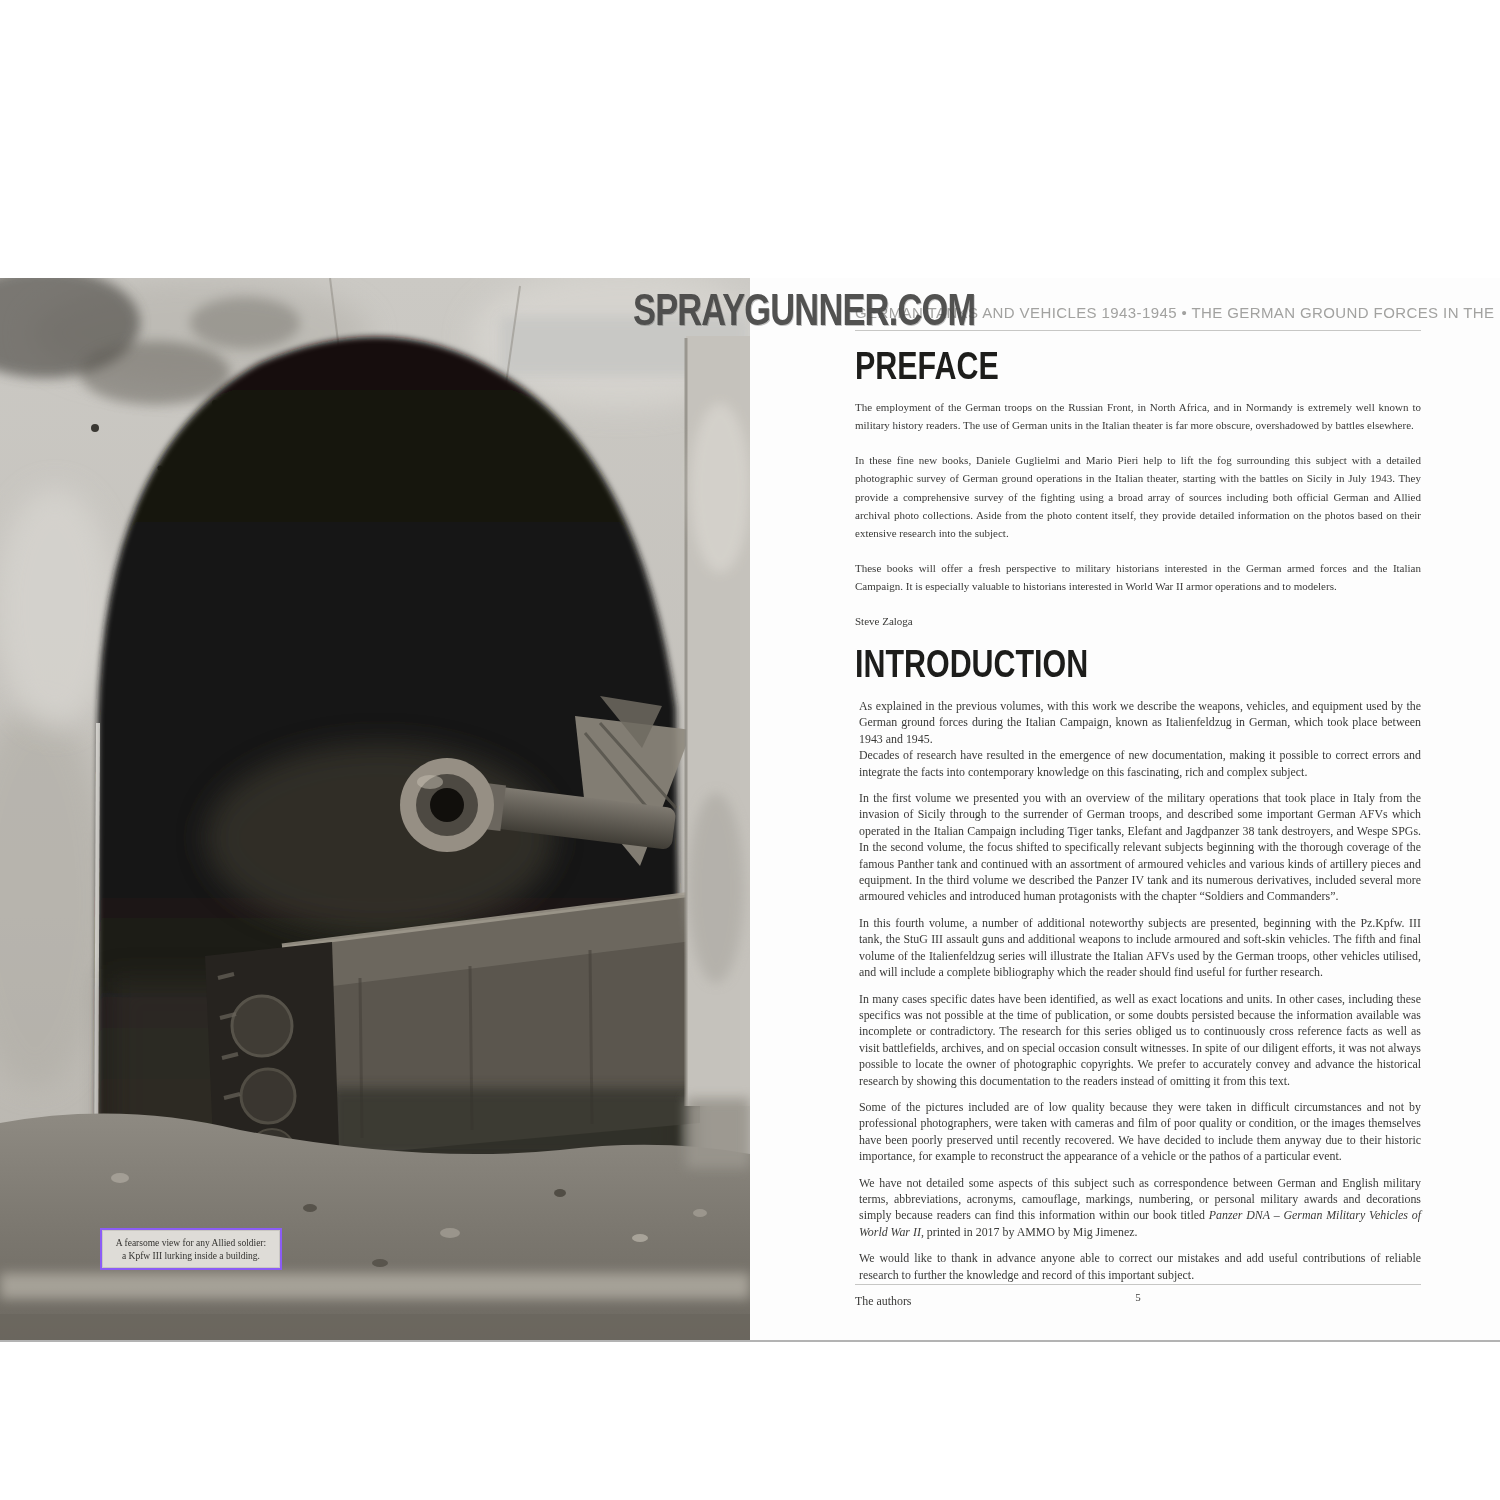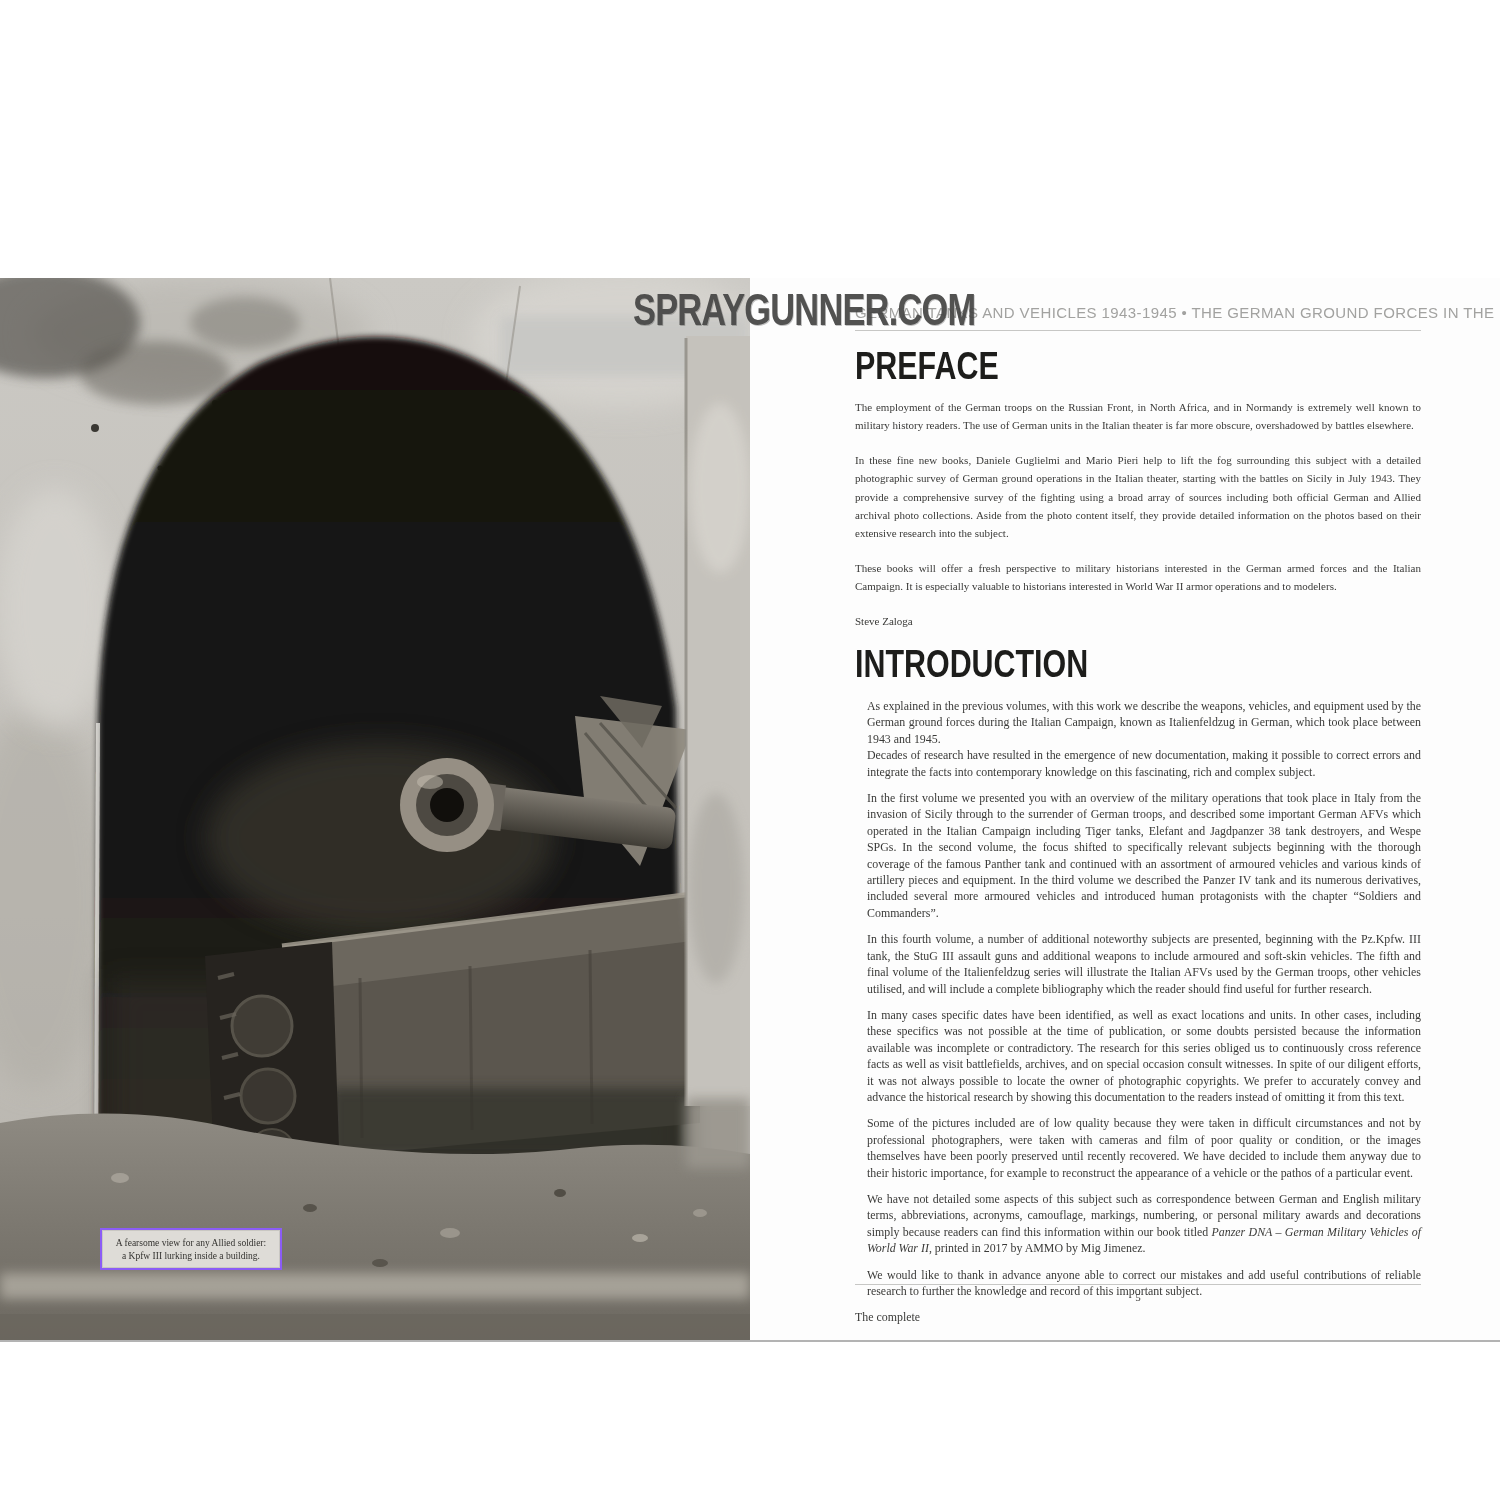--- a/index.html
+++ b/index.html
@@ -39,21 +39,21 @@
   h1.sec { position:absolute; left:105px; margin:0; font-family:"Liberation Sans", sans-serif;
            font-weight:bold; font-size:39px; line-height:1; color:#1d1d1b;
            letter-spacing:0; transform:scaleX(.78); transform-origin:left top; white-space:nowrap; }
   .h-preface { top:68px; }
   .h-intro   { top:366px; }
 
   .body-block { color:#3a3a38; }
   .preface-body { top:120px; font-size:11px; line-height:18.4px; }
   .intro-body   { top:420px; font-size:11.9px; line-height:16.4px; }
   .body-block p { margin:0 0 16px 0; text-align:justify; }
-  .intro-body p { margin:0 0 10px 12px; }
+  .intro-body p { margin:0 0 10px 4px; }
   .body-block p.multiline { white-space:pre-line; }
   .body-block .sig { text-align:left; margin:6px 0 0 0; }
   .ital { font-style:italic; }
 
   .foot-rule { top:1006px; border-top:1px solid #c7c7c5; height:0; }
   .page-num  { top:1013px; text-align:center; font-size:11px; color:#3c3c3a; }
 </style>
 </head>
 <body>
 
@@ -183,21 +183,21 @@
 
       <div class="col body-block intro-body" style="position:absolute;">
         <p class="multiline">As explained in the previous volumes, with this work we describe the weapons, vehicles, and equipment used by the German ground forces during the Italian Campaign, known as Italienfeldzug in German, which took place between 1943 and 1945.
 Decades of research have resulted in the emergence of new documentation, making it possible to correct errors and integrate the facts into contemporary knowledge on this fascinating, rich and complex subject.</p>
         <p>In the first volume we presented you with an overview of the military operations that took place in Italy from the invasion of Sicily through to the surrender of German troops, and described some important German AFVs which operated in the Italian Campaign including Tiger tanks, Elefant and Jagdpanzer 38 tank destroyers, and Wespe SPGs. In the second volume, the focus shifted to specifically relevant subjects beginning with the thorough coverage of the famous Panther tank and continued with an assortment of armoured vehicles and various kinds of artillery pieces and equipment. In the third volume we described the Panzer IV tank and its numerous derivatives, included several more armoured vehicles and introduced human protagonists with the chapter “Soldiers and Commanders”.</p>
         <p>In this fourth volume, a number of additional noteworthy subjects are presented, beginning with the Pz.Kpfw. III tank, the StuG III assault guns and additional weapons to include armoured and soft-skin vehicles. The fifth and final volume of the Italienfeldzug series will illustrate the Italian AFVs used by the German troops, other vehicles utilised, and will include a complete bibliography which the reader should find useful for further research.</p>
         <p>In many cases specific dates have been identified, as well as exact locations and units. In other cases, including these specifics was not possible at the time of publication, or some doubts persisted because the information available was incomplete or contradictory. The research for this series obliged us to continuously cross reference facts as well as visit battlefields, archives, and on special occasion consult witnesses. In spite of our diligent efforts, it was not always possible to locate the owner of photographic copyrights. We prefer to accurately convey and advance the historical research by showing this documentation to the readers instead of omitting it from this text.</p>
         <p>Some of the pictures included are of low quality because they were taken in difficult circumstances and not by professional photographers, were taken with cameras and film of poor quality or condition, or the images themselves have been poorly preserved until recently recovered. We have decided to include them anyway due to their historic importance, for example to reconstruct the appearance of a vehicle or the pathos of a particular event.</p>
         <p><span>We have not detailed some aspects of this subject such as correspondence between German and English military terms, abbreviations, acronyms, camouflage, markings, numbering, or personal military awards and decorations simply because readers can find this information within our book titled </span><span class="ital">Panzer DNA – German Military Vehicles of World War II</span><span>, printed in 2017 by AMMO by Mig Jimenez.</span></p>
         <p>We would like to thank in advance anyone able to correct our mistakes and add useful contributions of reliable research to further the knowledge and record of this important subject.</p>
-        <p class="sig">The complete</p>
+        <p class="sig">The authors</p>
       </div>
 
       <div class="col foot-rule" style="position:absolute;"></div>
       <div class="col page-num" style="position:absolute;">5</div>
     </div>
   </div>
 
   <div class="watermark">SPRAYGUNNER.COM</div>
 </div>
 

